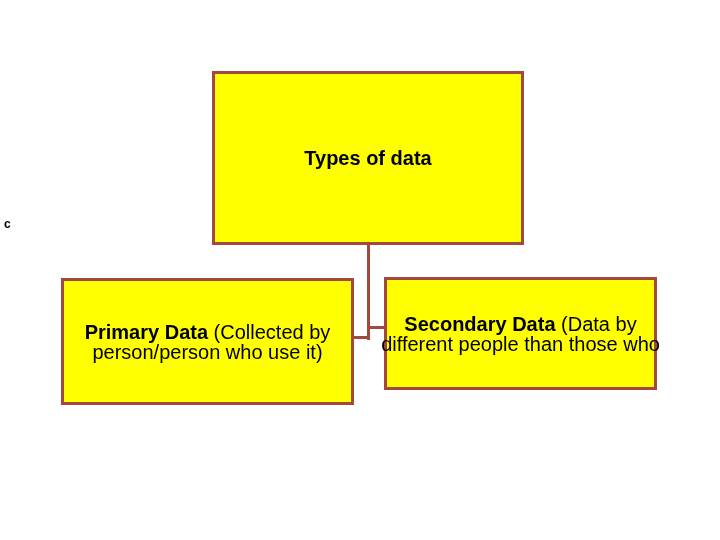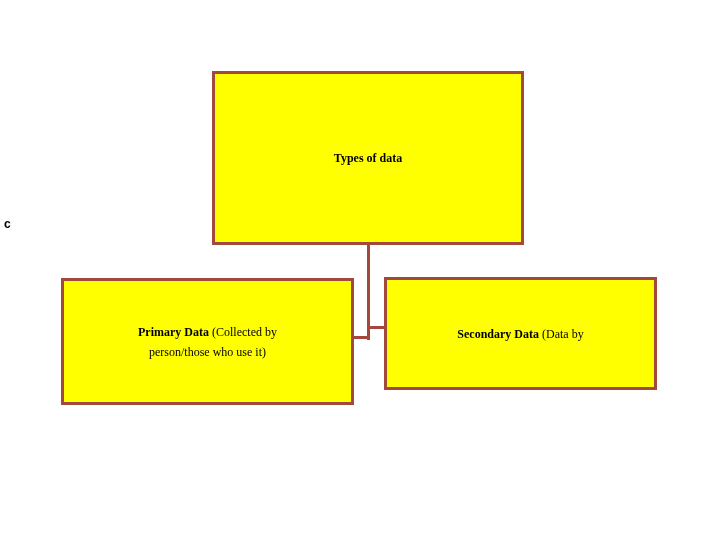--- a/index.html
+++ b/index.html
@@ -19,23 +19,22 @@
   .box {
     position: absolute;
     box-sizing: border-box;
     background: var(--box-fill, #ffff00);
     border: 3px solid var(--box-border, #a3483d);
     display: flex;
     flex-direction: column;
     align-items: center;
     justify-content: center;
     text-align: center;
-    font-size: 12px;
+    font-size: 20px;
     line-height: 20px;
-    font-family: Liberation Serif, serif;
   }
   .box-root {
     left: 212px;
     top: 71px;
     width: 312px;
     height: 174px;
   }
   .box-root .line { font-weight: bold; }
   .box-primary {
     left: 61px;
@@ -95,20 +94,21 @@
   <div class="box box-root">
     <div class="line">Types of data</div>
   </div>
 
   <div class="connector conn-v"></div>
   <div class="connector conn-h-right"></div>
   <div class="connector conn-h-left"></div>
 
   <div class="box box-primary">
     <div class="line"><b>Primary Data</b><span> (Collected by</span></div>
-    <div class="line"><span>person/those who use it)</span></div>
+    <div class="line"><span>person/person who use it)</span></div>
   </div>
 
   <div class="box box-secondary">
     <div class="line"><b>Secondary Data</b><span> (Data by</span></div>
+    <div class="line"><span>different people than those who</span></div>
   </div>
 
 </div>
 
 </body></html>

